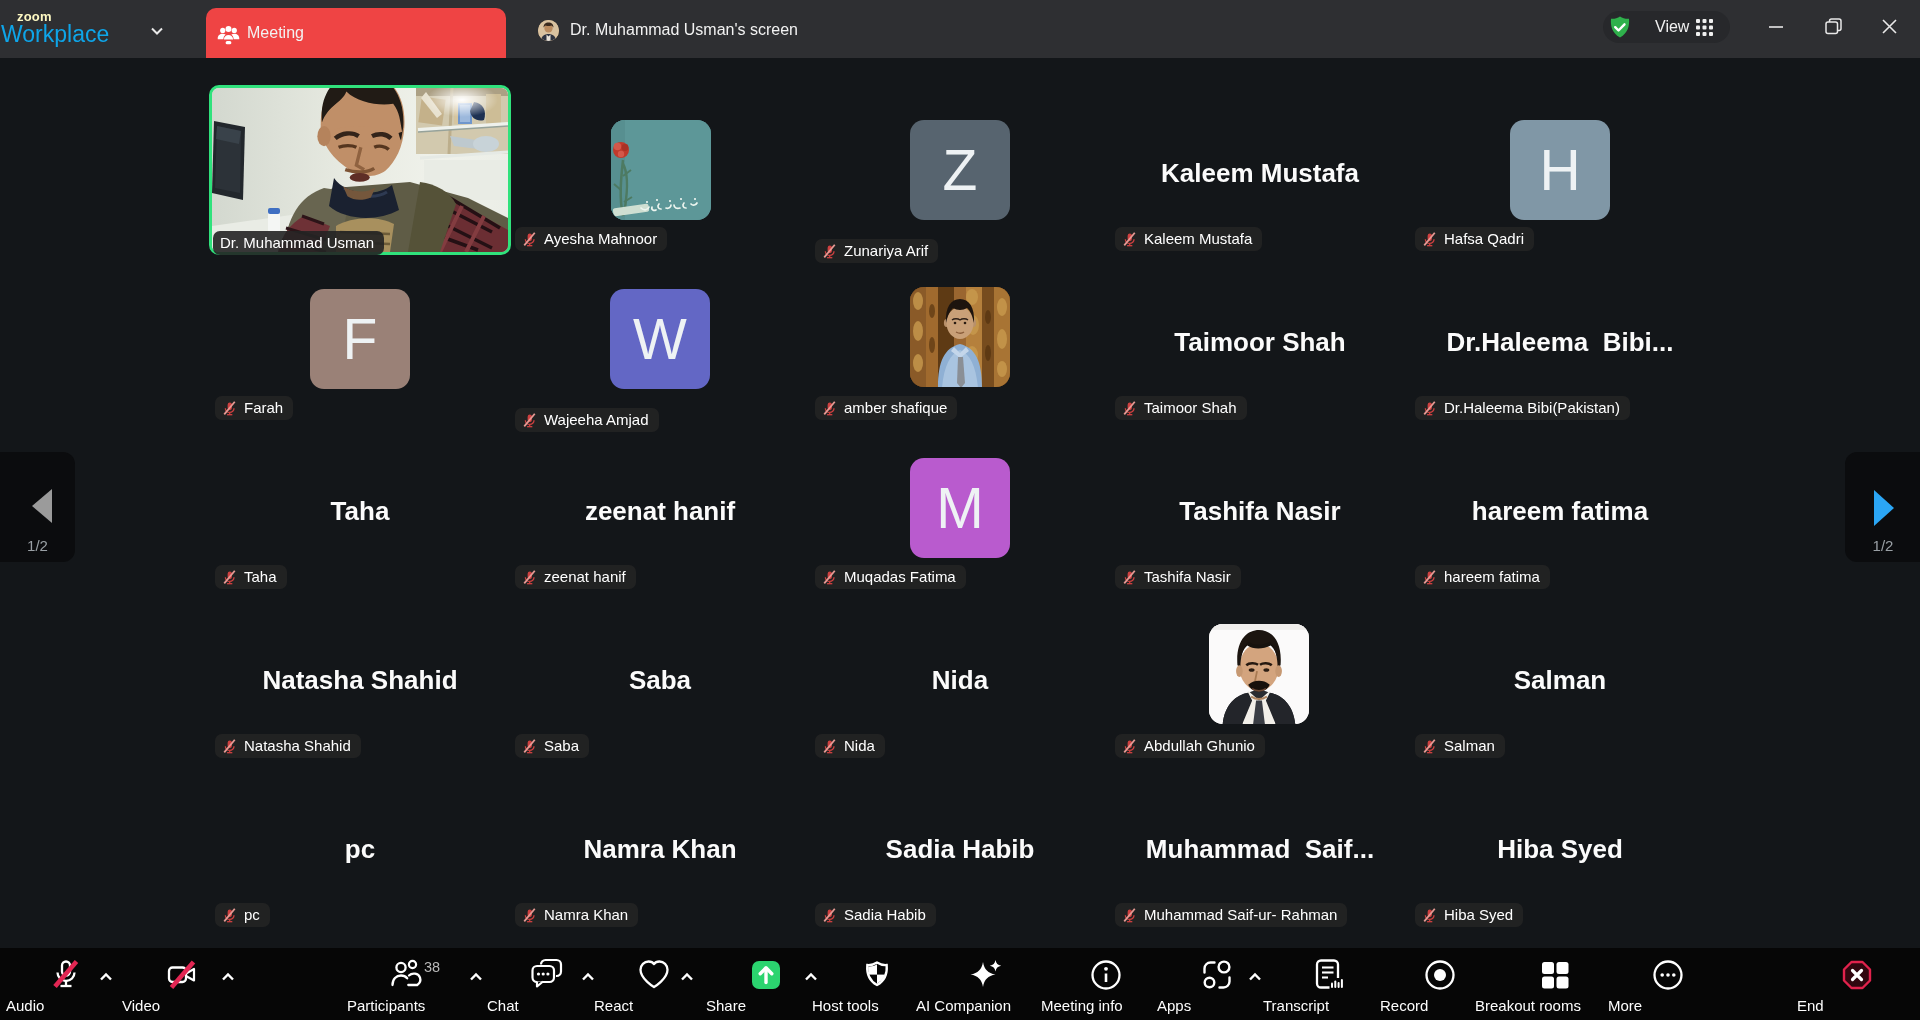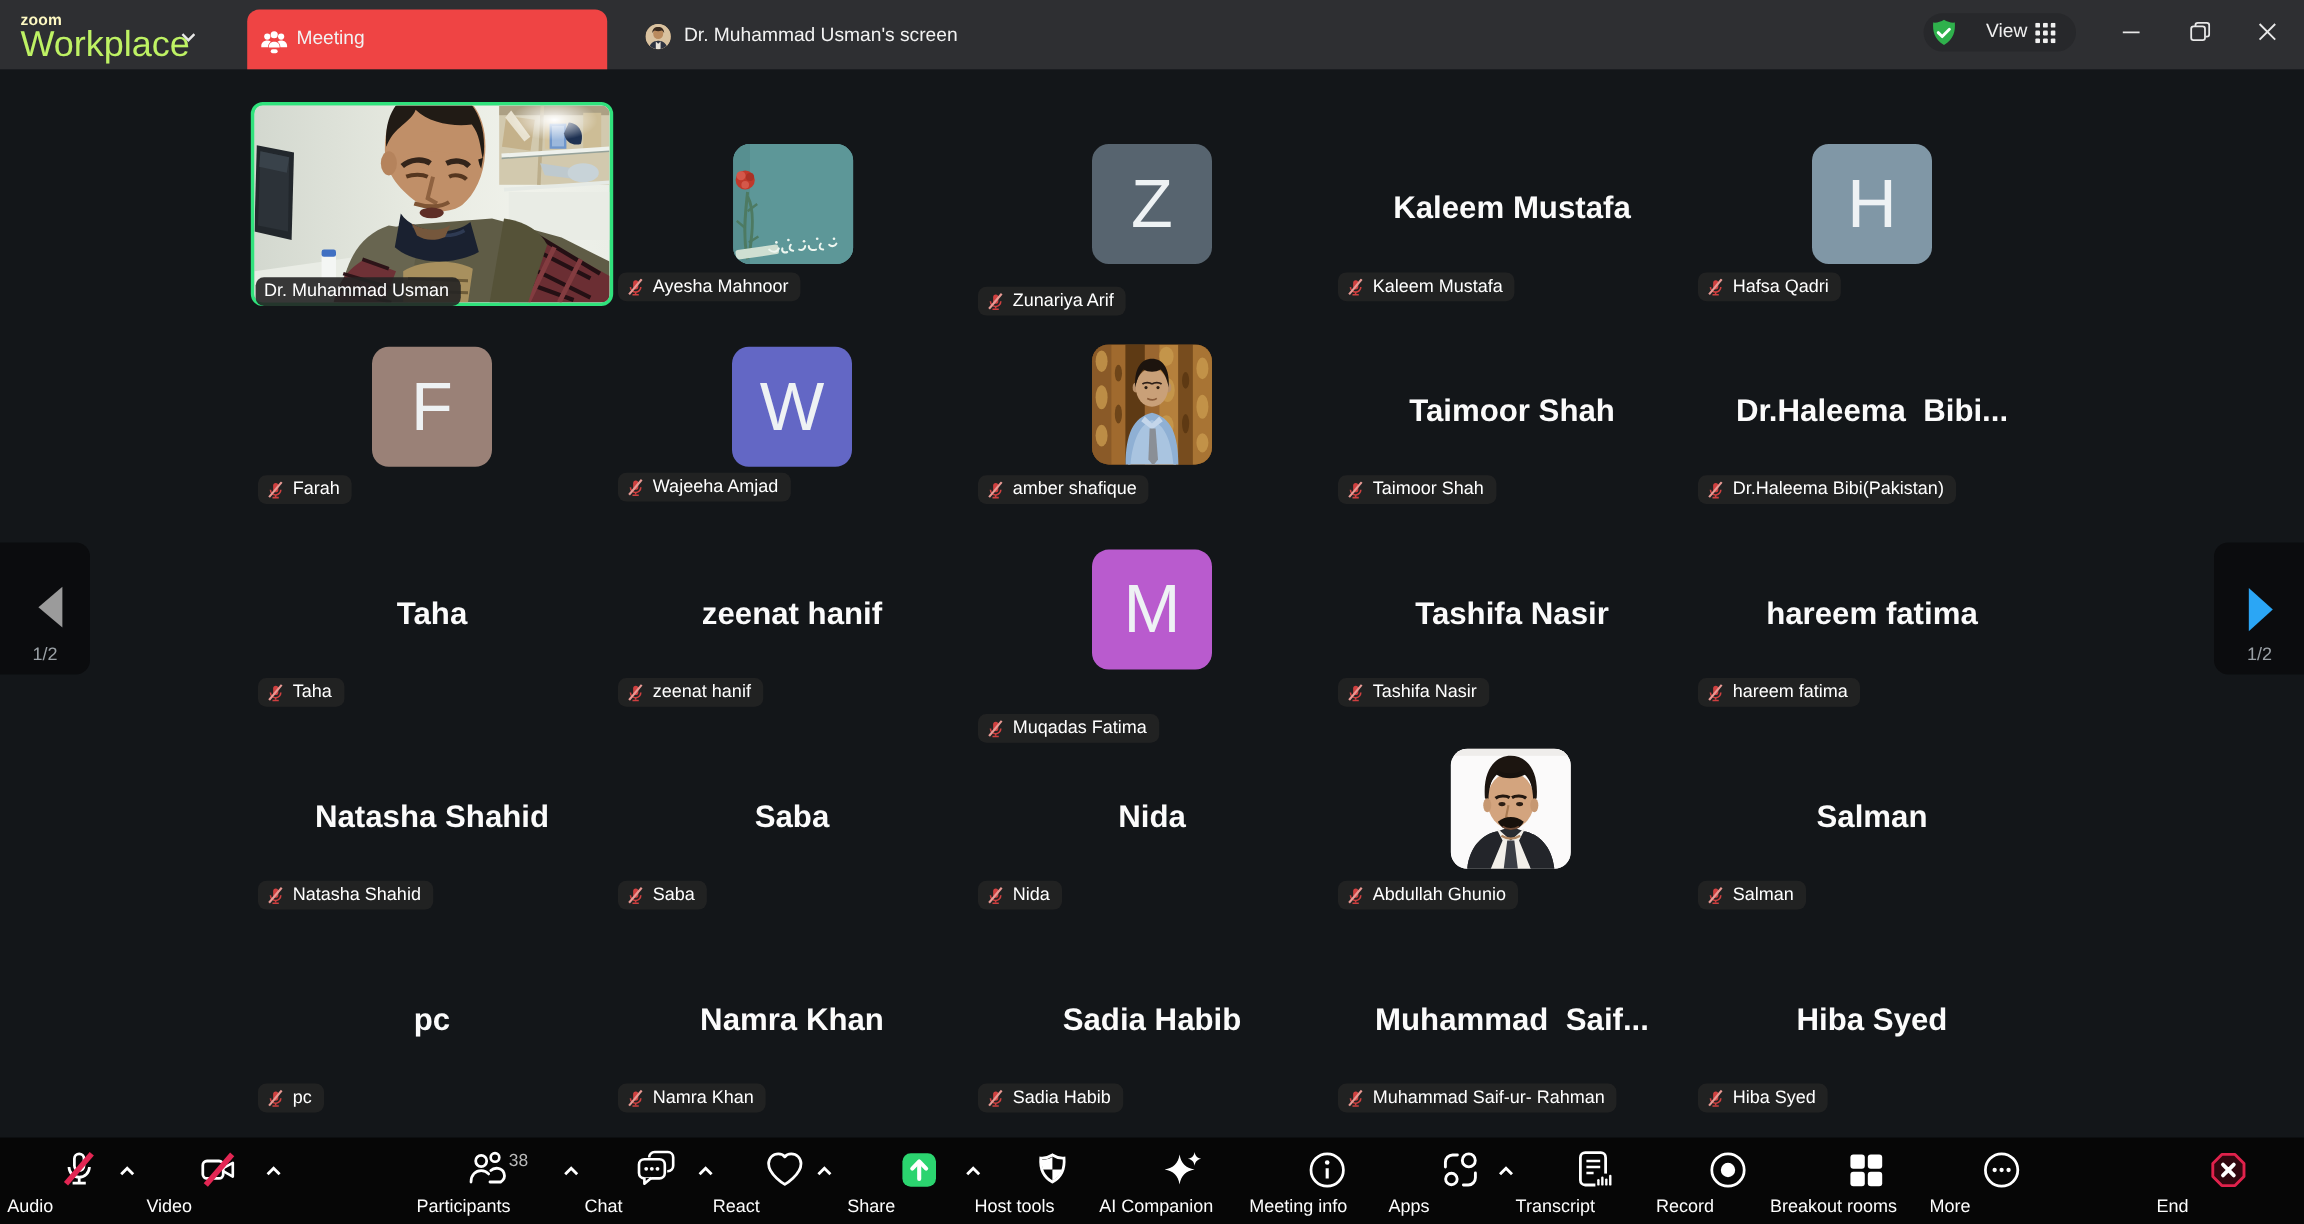--- a/index.html
+++ b/index.html
@@ -16,21 +16,21 @@
 .titem{position:absolute;top:948px;width:120px;height:72px;color:#fff;}
 .tlab{position:absolute;top:49px;left:0;width:100%;text-align:left;font-size:15px;color:#fdfdfd;}
 .ticon{position:absolute;top:10px;left:50%;transform:translateX(-50%);}
 .caret{position:absolute;top:968px;}
 .pager{position:absolute;width:115px;height:110px;background:#0b0c0e;border-radius:12px;}
 .pnum{position:absolute;bottom:8px;width:100%;text-align:center;color:#9aa0a5;font-size:15px;}
 </style></head><body>
 
 <div id="topbar">
 <div style="position:absolute;left:17px;top:9px;color:#fef9c3;font-size:13px;font-weight:700;letter-spacing:.2px;">zoom</div>
-<div style="position:absolute;left:17px;top:21px;color:#bef264;font-size:30px;">Workplace</div>
+<div style="position:absolute;left:1px;top:21px;color:#0ea5e9;font-size:23px;">Workplace</div>
 <svg style="position:absolute;left:148px;top:22px;" width="18" height="18" viewBox="0 0 18 18">
       <path d="M4 6.5l5 5 5-5" fill="none" stroke="#e8e8e8" stroke-width="2"></path>
     </svg>
 </div>
 <div id="tabactive">
 <svg style="position:absolute;left:10px;top:14px;" width="25" height="25" viewBox="0 0 26 26" fill="#fff">
       <circle cx="7" cy="8.8" r="2.7"></circle>
       <circle cx="19" cy="8.8" r="2.7"></circle>
       <circle cx="13" cy="7.2" r="3.1"></circle>
       <path d="M1.8 17c0-2.9 2.3-4.7 5.2-4.7 1.2 0 2.3.3 3.1.9-1.5 1-2.4 2.5-2.4 4.4v.4H1.8z"></path>
@@ -294,21 +294,21 @@
       <line x1="5.4" y1="14.6" x2="11" y2="14.6" stroke="#cf4040" stroke-width="1.4"></line>
       <line x1="13.6" y1="0.8" x2="2.4" y2="14.2" stroke="#e89a94" stroke-width="1.9"></line>
     </svg><span>Hafsa Qadri</span></div>
 <div class="lbl" style="left:215px;top:396px;"><svg class="micr" width="15" height="15" viewBox="0 0 16 16">
       <rect x="6" y="1.6" width="4.6" height="8.2" rx="2.3" fill="#cf4040"></rect>
       <path d="M3.6 7.6a4.6 4.6 0 0 0 9.2 0" fill="none" stroke="#cf4040" stroke-width="1.4"></path>
       <line x1="8.2" y1="12.2" x2="8.2" y2="14" stroke="#cf4040" stroke-width="1.4"></line>
       <line x1="5.4" y1="14.6" x2="11" y2="14.6" stroke="#cf4040" stroke-width="1.4"></line>
       <line x1="13.6" y1="0.8" x2="2.4" y2="14.2" stroke="#e89a94" stroke-width="1.9"></line>
     </svg><span>Farah</span></div>
-<div class="lbl" style="left:515px;top:394px;"><svg class="micr" width="15" height="15" viewBox="0 0 16 16">
+<div class="lbl" style="left:515px;top:408px;"><svg class="micr" width="15" height="15" viewBox="0 0 16 16">
       <rect x="6" y="1.6" width="4.6" height="8.2" rx="2.3" fill="#cf4040"></rect>
       <path d="M3.6 7.6a4.6 4.6 0 0 0 9.2 0" fill="none" stroke="#cf4040" stroke-width="1.4"></path>
       <line x1="8.2" y1="12.2" x2="8.2" y2="14" stroke="#cf4040" stroke-width="1.4"></line>
       <line x1="5.4" y1="14.6" x2="11" y2="14.6" stroke="#cf4040" stroke-width="1.4"></line>
       <line x1="13.6" y1="0.8" x2="2.4" y2="14.2" stroke="#e89a94" stroke-width="1.9"></line>
     </svg><span>Wajeeha Amjad</span></div>
 <div class="lbl" style="left:815px;top:396px;"><svg class="micr" width="15" height="15" viewBox="0 0 16 16">
       <rect x="6" y="1.6" width="4.6" height="8.2" rx="2.3" fill="#cf4040"></rect>
       <path d="M3.6 7.6a4.6 4.6 0 0 0 9.2 0" fill="none" stroke="#cf4040" stroke-width="1.4"></path>
       <line x1="8.2" y1="12.2" x2="8.2" y2="14" stroke="#cf4040" stroke-width="1.4"></line>
@@ -336,21 +336,21 @@
       <line x1="5.4" y1="14.6" x2="11" y2="14.6" stroke="#cf4040" stroke-width="1.4"></line>
       <line x1="13.6" y1="0.8" x2="2.4" y2="14.2" stroke="#e89a94" stroke-width="1.9"></line>
     </svg><span>Taha</span></div>
 <div class="lbl" style="left:515px;top:565px;"><svg class="micr" width="15" height="15" viewBox="0 0 16 16">
       <rect x="6" y="1.6" width="4.6" height="8.2" rx="2.3" fill="#cf4040"></rect>
       <path d="M3.6 7.6a4.6 4.6 0 0 0 9.2 0" fill="none" stroke="#cf4040" stroke-width="1.4"></path>
       <line x1="8.2" y1="12.2" x2="8.2" y2="14" stroke="#cf4040" stroke-width="1.4"></line>
       <line x1="5.4" y1="14.6" x2="11" y2="14.6" stroke="#cf4040" stroke-width="1.4"></line>
       <line x1="13.6" y1="0.8" x2="2.4" y2="14.2" stroke="#e89a94" stroke-width="1.9"></line>
     </svg><span>zeenat hanif</span></div>
-<div class="lbl" style="left:815px;top:595px;"><svg class="micr" width="15" height="15" viewBox="0 0 16 16">
+<div class="lbl" style="left:815px;top:565px;"><svg class="micr" width="15" height="15" viewBox="0 0 16 16">
       <rect x="6" y="1.6" width="4.6" height="8.2" rx="2.3" fill="#cf4040"></rect>
       <path d="M3.6 7.6a4.6 4.6 0 0 0 9.2 0" fill="none" stroke="#cf4040" stroke-width="1.4"></path>
       <line x1="8.2" y1="12.2" x2="8.2" y2="14" stroke="#cf4040" stroke-width="1.4"></line>
       <line x1="5.4" y1="14.6" x2="11" y2="14.6" stroke="#cf4040" stroke-width="1.4"></line>
       <line x1="13.6" y1="0.8" x2="2.4" y2="14.2" stroke="#e89a94" stroke-width="1.9"></line>
     </svg><span>Muqadas Fatima</span></div>
 <div class="lbl" style="left:1115px;top:565px;"><svg class="micr" width="15" height="15" viewBox="0 0 16 16">
       <rect x="6" y="1.6" width="4.6" height="8.2" rx="2.3" fill="#cf4040"></rect>
       <path d="M3.6 7.6a4.6 4.6 0 0 0 9.2 0" fill="none" stroke="#cf4040" stroke-width="1.4"></path>
       <line x1="8.2" y1="12.2" x2="8.2" y2="14" stroke="#cf4040" stroke-width="1.4"></line>

